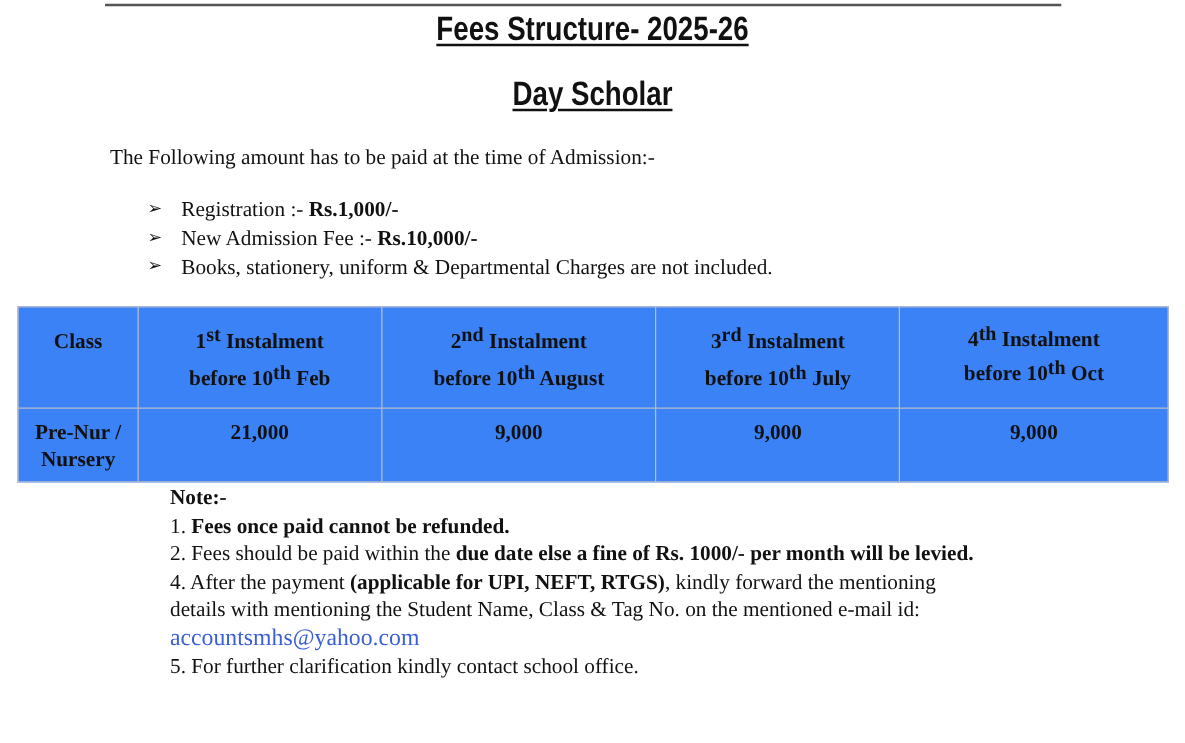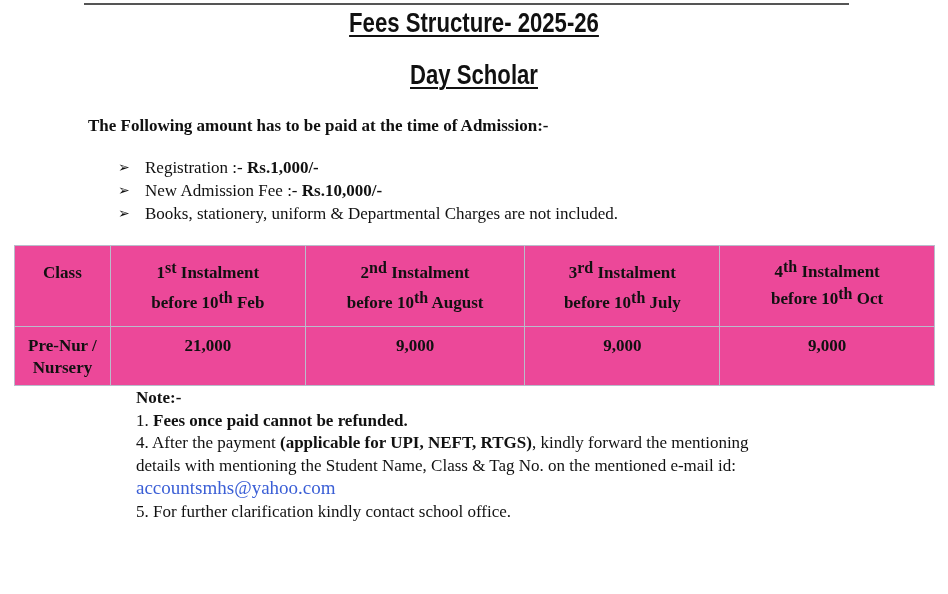--- a/index.html
+++ b/index.html
@@ -4,26 +4,26 @@
 <style>
   html,body{margin:0;padding:0;}
   body{width:948px;height:594px;background:#ffffff;position:relative;overflow:hidden;
        font-family:"Liberation Serif", serif;color:#111;}
   .topline{position:absolute;left:84px;top:3px;width:765px;height:2px;background:#555;}
   .title{position:absolute;left:0;width:948px;text-align:center;font-weight:bold;
          text-decoration:underline;text-decoration-thickness:2px;text-underline-offset:3px;
          font-family:"Liberation Sans", sans-serif;transform:scaleX(0.82);transform-origin:center;}
   .t1{top:8px;font-size:27px;}
   .t2{top:60px;font-size:27px;}
-  .intro{position:absolute;left:88px;top:116px;font-size:17px;font-weight:bold;}
+  .intro{position:absolute;left:88px;top:116px;font-size:17px;font-weight:normal;}
   .bullets{position:absolute;left:118px;top:156px;font-size:17px;line-height:23px;margin:0;padding:0;list-style:none;}
   .bullets li{position:relative;padding-left:27px;}
   .bullets li .arrow{position:absolute;left:0;top:0;font-size:14px;}
   table.fees{position:absolute;left:14px;top:245px;width:921px;border-collapse:collapse;
-             background:#ec4899;font-weight:bold;font-size:17px;}
+             background:#3b82f6;font-weight:bold;font-size:17px;}
   table.fees td{border:1px solid #b9bccb;text-align:center;vertical-align:top;padding:0;}
   .hdr td{height:80px;}
   .hdr .cell{padding-top:12px;line-height:30px;}
   .hdr .cell.tight{line-height:27px;}
   .row td{height:58px;}
   .row .cell{padding-top:8px;line-height:22px;}
   sup{font-size:16px;vertical-align:5px;line-height:0;}
   .notes{position:absolute;left:96px;top:387px;font-size:17px;line-height:22.5px;margin-left:40px;}
   .notes .nh{font-weight:bold;}
   .email{color:#3b5fd6;font-size:19px;}
@@ -94,16 +94,17 @@
     <td>
           <div class="cell">9,000</div>
         </td>
   </tr>
 </tbody>
   </table>
 
 <div class="notes">
   <div class="nh">Note:-</div>
   <div><span>1. </span><b>Fees once paid cannot be refunded.</b></div>
+  <div><span>2. Fees should be paid within the </span><b>due date else a fine of Rs. 1000/- per month will be levied.</b></div>
   <div><span>4. After the payment </span><b>(applicable for UPI, NEFT, RTGS)</b><span>, kindly forward the mentioning</span><br><span>details with mentioning the Student Name, Class &amp; Tag No. on the mentioned e-mail id:</span></div>
   <div><a class="email">accountsmhs@yahoo.com</a></div>
   <div>5. For further clarification kindly contact school office.</div>
 </div>
 
 </body></html>

